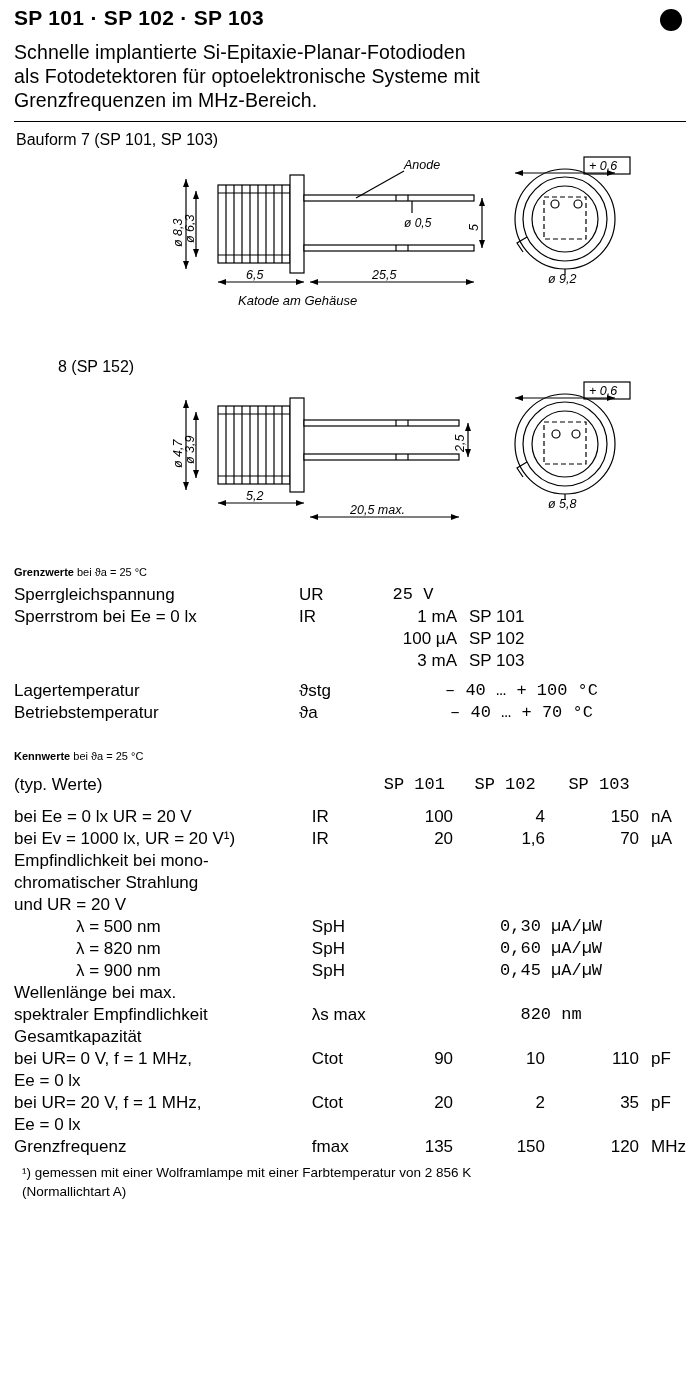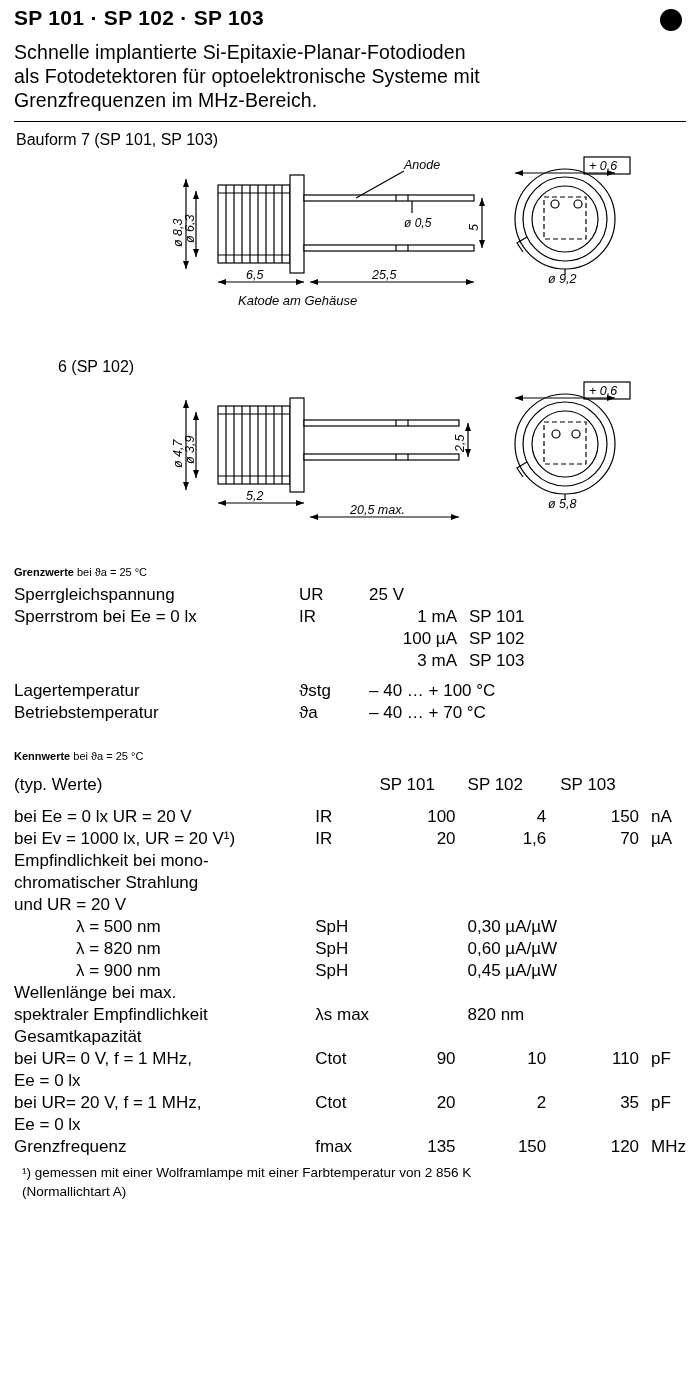--- a/index.html
+++ b/index.html
@@ -92,21 +92,21 @@
     vertical-align: top;
     padding: 1px 0;
     white-space: nowrap;
   }
   .c-lbl { width: 285px; }
   .c-sym { width: 70px; }
   .c-v1  { width: 88px; text-align: right; padding-right: 12px;}
   .c-v2  { width: 92px; text-align: right; padding-right: 14px;}
   .c-v3  { width: 92px; text-align: right; padding-right: 12px;}
   .c-u   { text-align: left; }
-  .val-left { text-align: left; }
+  .val-left { text-align: center; font-family: Liberation Mono, monospace; }
   .hdr-row td { padding-top: 7px; padding-bottom: 3px; }
   .note {
     font-size: 13.5px;
     padding: 6px 14px 0 22px;
     line-height: 1.35;
   }
   .tiny-gap { height: 6px; }
 </style>
 </head>
 <body>
@@ -199,21 +199,21 @@
         <path d="M515 24 l8 -3 l0 6 z" fill="#000" stroke="none"></path>
         <path d="M615 24 l-8 -3 l0 6 z" fill="#000" stroke="none"></path>
         <rect x="584" y="8" width="46" height="17"></rect>
         <text x="589" y="21" font-size="12.5" fill="#000" stroke="none" font-style="italic">+ 0,6</text>
         <text x="548" y="134" font-size="12.5" fill="#000" stroke="none" font-style="italic">ø 9,2</text>
         <line x1="565" y1="120" x2="565" y2="126"></line>
       </g>
     </svg>
   </div>
 
-  <div class="drawing-caption indent">6 (SP 102)</div>
+  <div class="drawing-caption indent">8 (SP 152)</div>
   <div class="drawing" style="height:180px">
     <svg width="700" height="180" viewBox="0 0 700 180">
       <g stroke="#000" fill="none" stroke-width="1.2" font-family="Liberation Sans" font-size="12">
         <rect x="218" y="30" width="72" height="78"></rect>
         <rect x="290" y="22" width="14" height="94" fill="#fff"></rect>
         <line x1="226" y1="30" x2="226" y2="108"></line>
         <line x1="234" y1="30" x2="234" y2="108"></line>
         <line x1="242" y1="30" x2="242" y2="108"></line>
         <line x1="250" y1="30" x2="250" y2="108"></line>
         <line x1="258" y1="30" x2="258" y2="108"></line>

